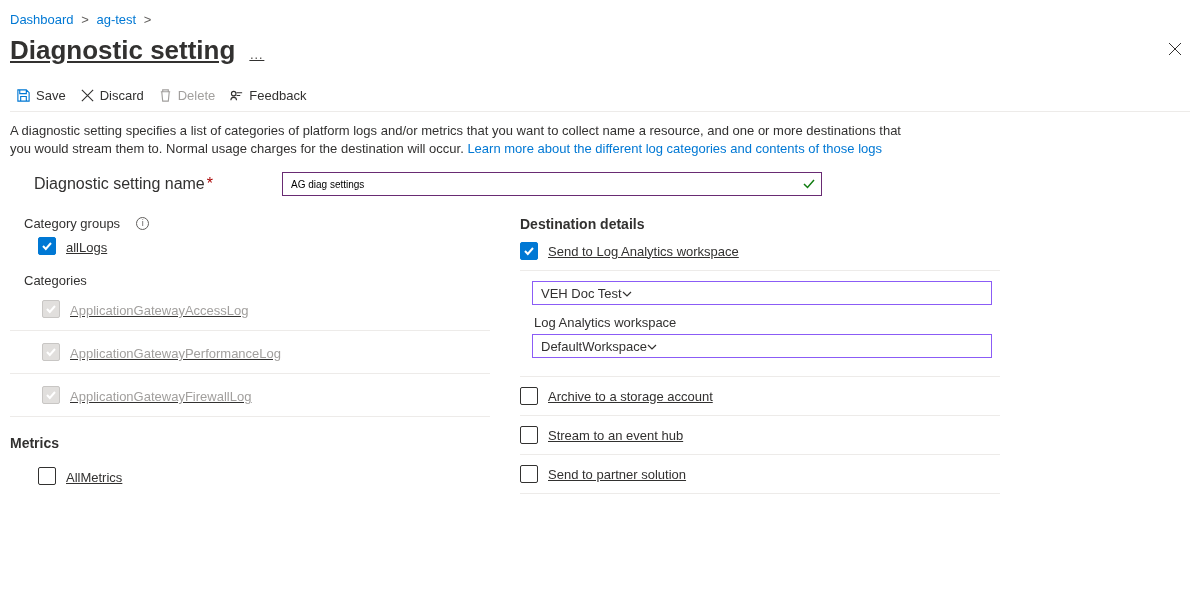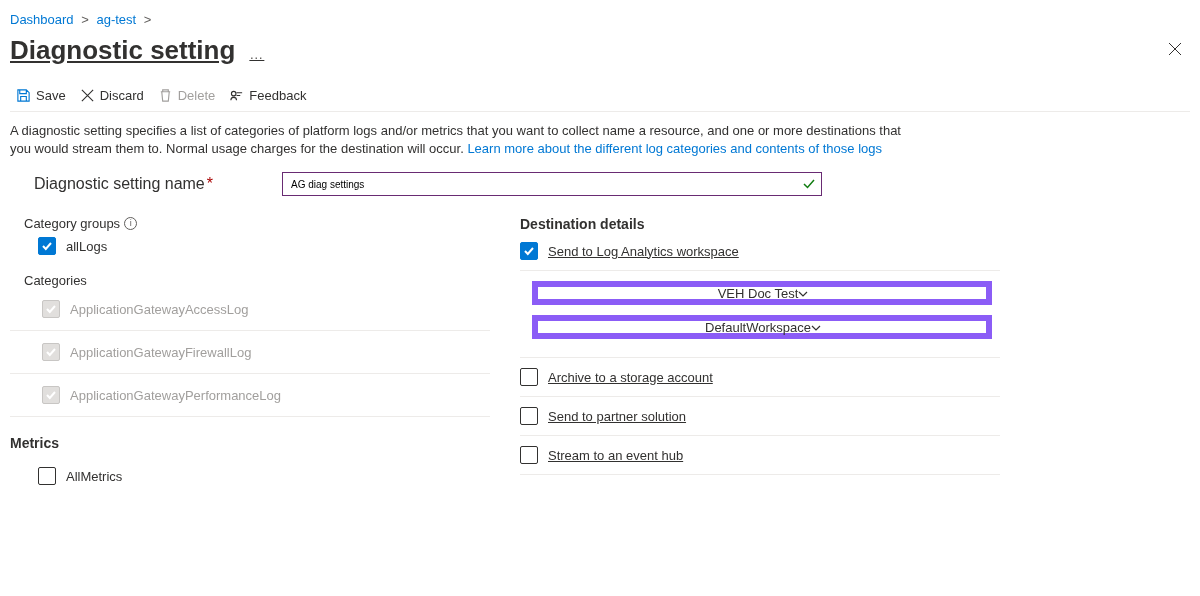--- a/index.html
+++ b/index.html
@@ -76,36 +76,37 @@
     .valid-check {
       position: absolute;
       right: 6px; top: 50%;
       transform: translateY(-50%);
       width: 14px; height: 14px;
     }
     .columns { display: flex; gap: 30px; padding-top: 10px; }
     .col { flex: 0 0 480px; }
     .col.right { flex: 0 0 480px; }
     h2 { font-size: 14px; font-weight: 600; margin-bottom: 10px; }
-    .cat-groups-hdr { display: flex; align-items: center; gap: 4px; padding-left: 14px; }
+    .cat-groups-hdr { display: flex; align-items: center; gap: 16px; padding-left: 14px; }
     .info-icon {
       display: inline-block;
       width: 13px; height: 13px;
       border: 1px solid #605e5c;
       border-radius: 50%;
       font-size: 9px;
       line-height: 11px;
       text-align: center;
       color: #605e5c;
     }
     .check-row {
       display: flex;
-      align-items: center;
+      align-items: flex-end;
       gap: 10px;
       padding: 6px 0 6px 28px;
+      text-decoration: underline;
     }
     .check-row.cat { padding-left: 32px; border-bottom: 1px solid #edebe9; padding-top: 12px; padding-bottom: 12px; }
     .checkbox {
       width: 18px; height: 18px;
       border: 1px solid #323130;
       border-radius: 2px;
       display: flex; align-items: center; justify-content: center;
       cursor: pointer;
       flex-shrink: 0;
     }
@@ -126,22 +127,22 @@
     .dest-row.first { padding-top: 0; }
     .dest-sub {
       padding: 10px 0 2px 12px;
       border-bottom: 1px solid #edebe9;
       padding-bottom: 18px;
     }
     .dest-sub .sub-label { font-size: 13px; margin-bottom: 4px; padding-left: 2px; }
     .select-like {
       display: flex;
       align-items: center;
-      justify-content: center;
-      border: 6px solid #8b5cf6;
+      justify-content: flex-start;
+      border: 1px solid #8b5cf6;
       height: 24px;
       padding: 0 6px 0 8px;
       font-size: 13px;
       cursor: pointer;
       margin-bottom: 10px;
       width: 460px;
     }
     .select-like:last-child { margin-bottom: 0; }
     .chev { font-size: 10px; color: #323130; }
     .metrics-hdr { padding-top: 18px; }
@@ -235,29 +236,29 @@
           </svg>
       </div>
       <span class="lbl">ApplicationGatewayAccessLog</span>
     </div>
     <div class="check-row cat">
       <div class="checkbox disabled">
         <svg viewBox="0 0 12 12">
             <path d="M2 6 L4.8 9 L10 3" fill="none" stroke="#fff" stroke-width="2"></path>
           </svg>
       </div>
-      <span class="lbl">ApplicationGatewayFirewallLog</span>
+      <span class="lbl">ApplicationGatewayPerformanceLog</span>
     </div>
     <div class="check-row cat">
       <div class="checkbox disabled">
         <svg viewBox="0 0 12 12">
             <path d="M2 6 L4.8 9 L10 3" fill="none" stroke="#fff" stroke-width="2"></path>
           </svg>
       </div>
-      <span class="lbl">ApplicationGatewayPerformanceLog</span>
+      <span class="lbl">ApplicationGatewayFirewallLog</span>
     </div>
 
     <h2 class="metrics-hdr">Metrics</h2>
     <div class="check-row">
       <div class="checkbox"></div>
       <span class="lbl">AllMetrics</span>
     </div>
   </div>
 
   <div class="col right">
@@ -274,36 +275,37 @@
 
     <div class="dest-sub">
       <div class="select-like">
         <span>VEH Doc Test</span>
         <span class="chev">
           <svg width="10" height="6" viewBox="0 0 10 6">
               <path d="M1 1 L5 5 L9 1" fill="none" stroke="#323130" stroke-width="1.2"></path>
             </svg>
         </span>
       </div>
+      <div class="sub-label">Log Analytics workspace</div>
       <div class="select-like">
         <span>DefaultWorkspace</span>
         <span class="chev">
           <svg width="10" height="6" viewBox="0 0 10 6">
               <path d="M1 1 L5 5 L9 1" fill="none" stroke="#323130" stroke-width="1.2"></path>
             </svg>
         </span>
       </div>
     </div>
 
     <div class="dest-row">
       <div class="checkbox"></div>
       <span class="lbl">Archive to a storage account</span>
     </div>
     <div class="dest-row">
       <div class="checkbox"></div>
-      <span class="lbl">Send to partner solution</span>
+      <span class="lbl">Stream to an event hub</span>
     </div>
     <div class="dest-row">
       <div class="checkbox"></div>
-      <span class="lbl">Stream to an event hub</span>
+      <span class="lbl">Send to partner solution</span>
     </div>
   </div>
 </div>
 
 </body></html>

